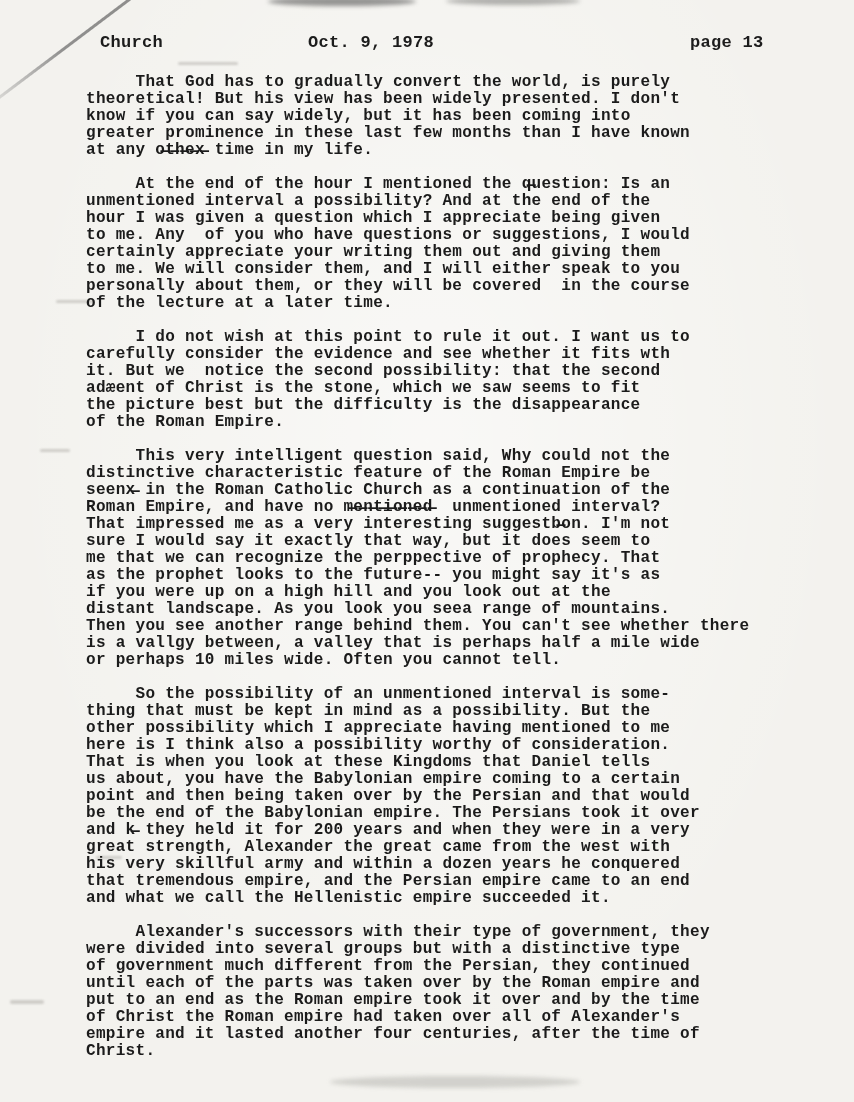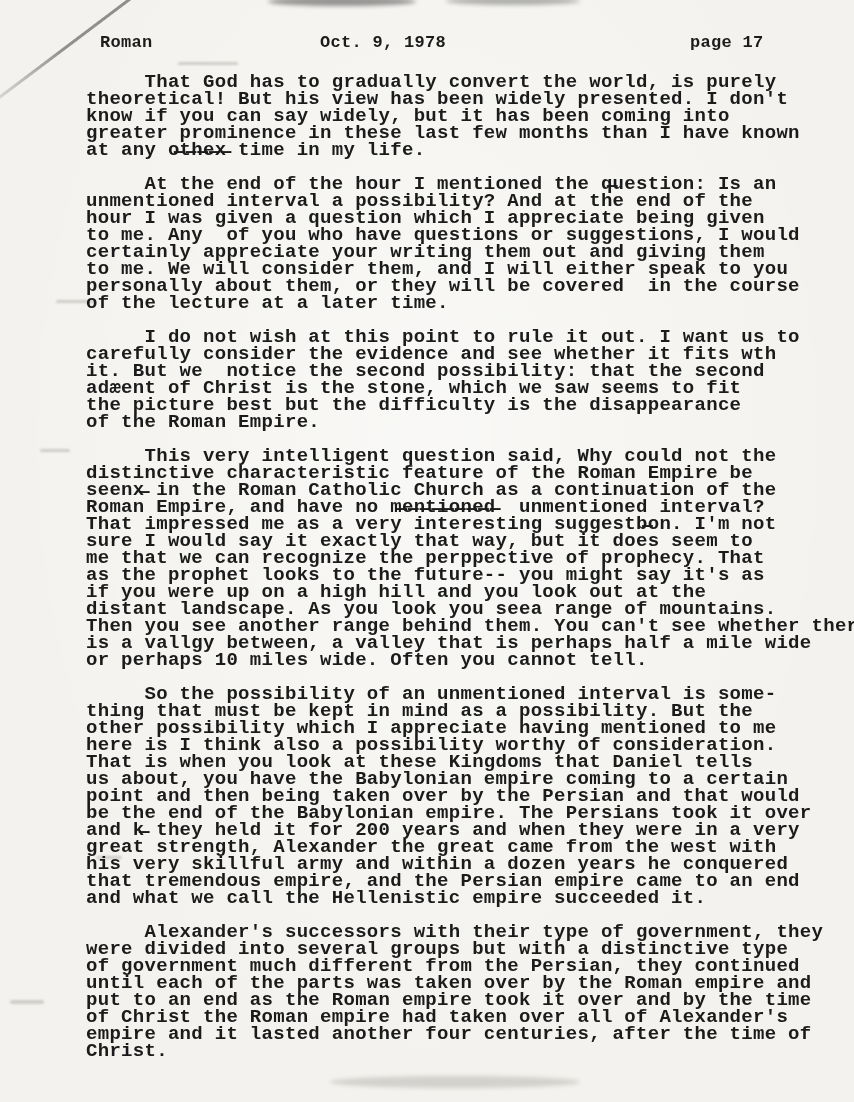--- a/index.html
+++ b/index.html
@@ -54,33 +54,33 @@
     top: 33px;
     left: 0;
     right: 0;
     height: 20px;
     color: #1c1c1c;
     font-size: 17px;
     font-weight: 700;
     letter-spacing: 0.3px;
   }
   .hdr-title { position: absolute; left: 100px; }
-  .hdr-date  { position: absolute; left: 320px; }
+  .hdr-date  { position: absolute; left: 308px; }
   .hdr-page  { position: absolute; left: 690px; }
 
   main {
     position: absolute;
     left: 86px;
     top: 74px;
     width: 740px;
     color: #1b1b1b;
   }
   .para {
     margin: 0 0 17px 0;
-    font-size: 19px;
+    font-size: 16px;
     line-height: 17px;
     font-weight: 700;
     letter-spacing: 0.3px;
     white-space: pre;
     font-family: "Liberation Mono", "DejaVu Sans Mono", monospace;
   }
 </style>
 </head>
 <body>
 
@@ -90,23 +90,23 @@
   <div class="smudge smudge-top-a"></div>
   <div class="smudge smudge-top-b"></div>
   <div class="smudge smudge-bottom"></div>
   <div class="mark mark-1"></div>
   <div class="mark mark-2"></div>
   <div class="mark mark-3"></div>
   <div class="mark mark-4"></div>
   <div class="mark mark-5"></div>
 
   <header>
-    <span class="hdr-title">Roman</span>
+    <span class="hdr-title">Church</span>
     <span class="hdr-date">Oct. 9, 1978</span>
-    <span class="hdr-page">page 17</span>
+    <span class="hdr-page">page 13</span>
   </header>
 
   <main>
     <p class="para">     That God has to gradually convert the world, is purely
 theoretical! But his view has been widely presented. I don't
 know if you can say widely, but it has been coming into
 greater prominence in these last few months than I have known
 at any o̶t̶h̶e̶x̶ time in my life.</p>
     <p class="para">     At the end of the hour I mentioned the q̶uestion: Is an
 unmentioned interval a possibility? And at the end of the

